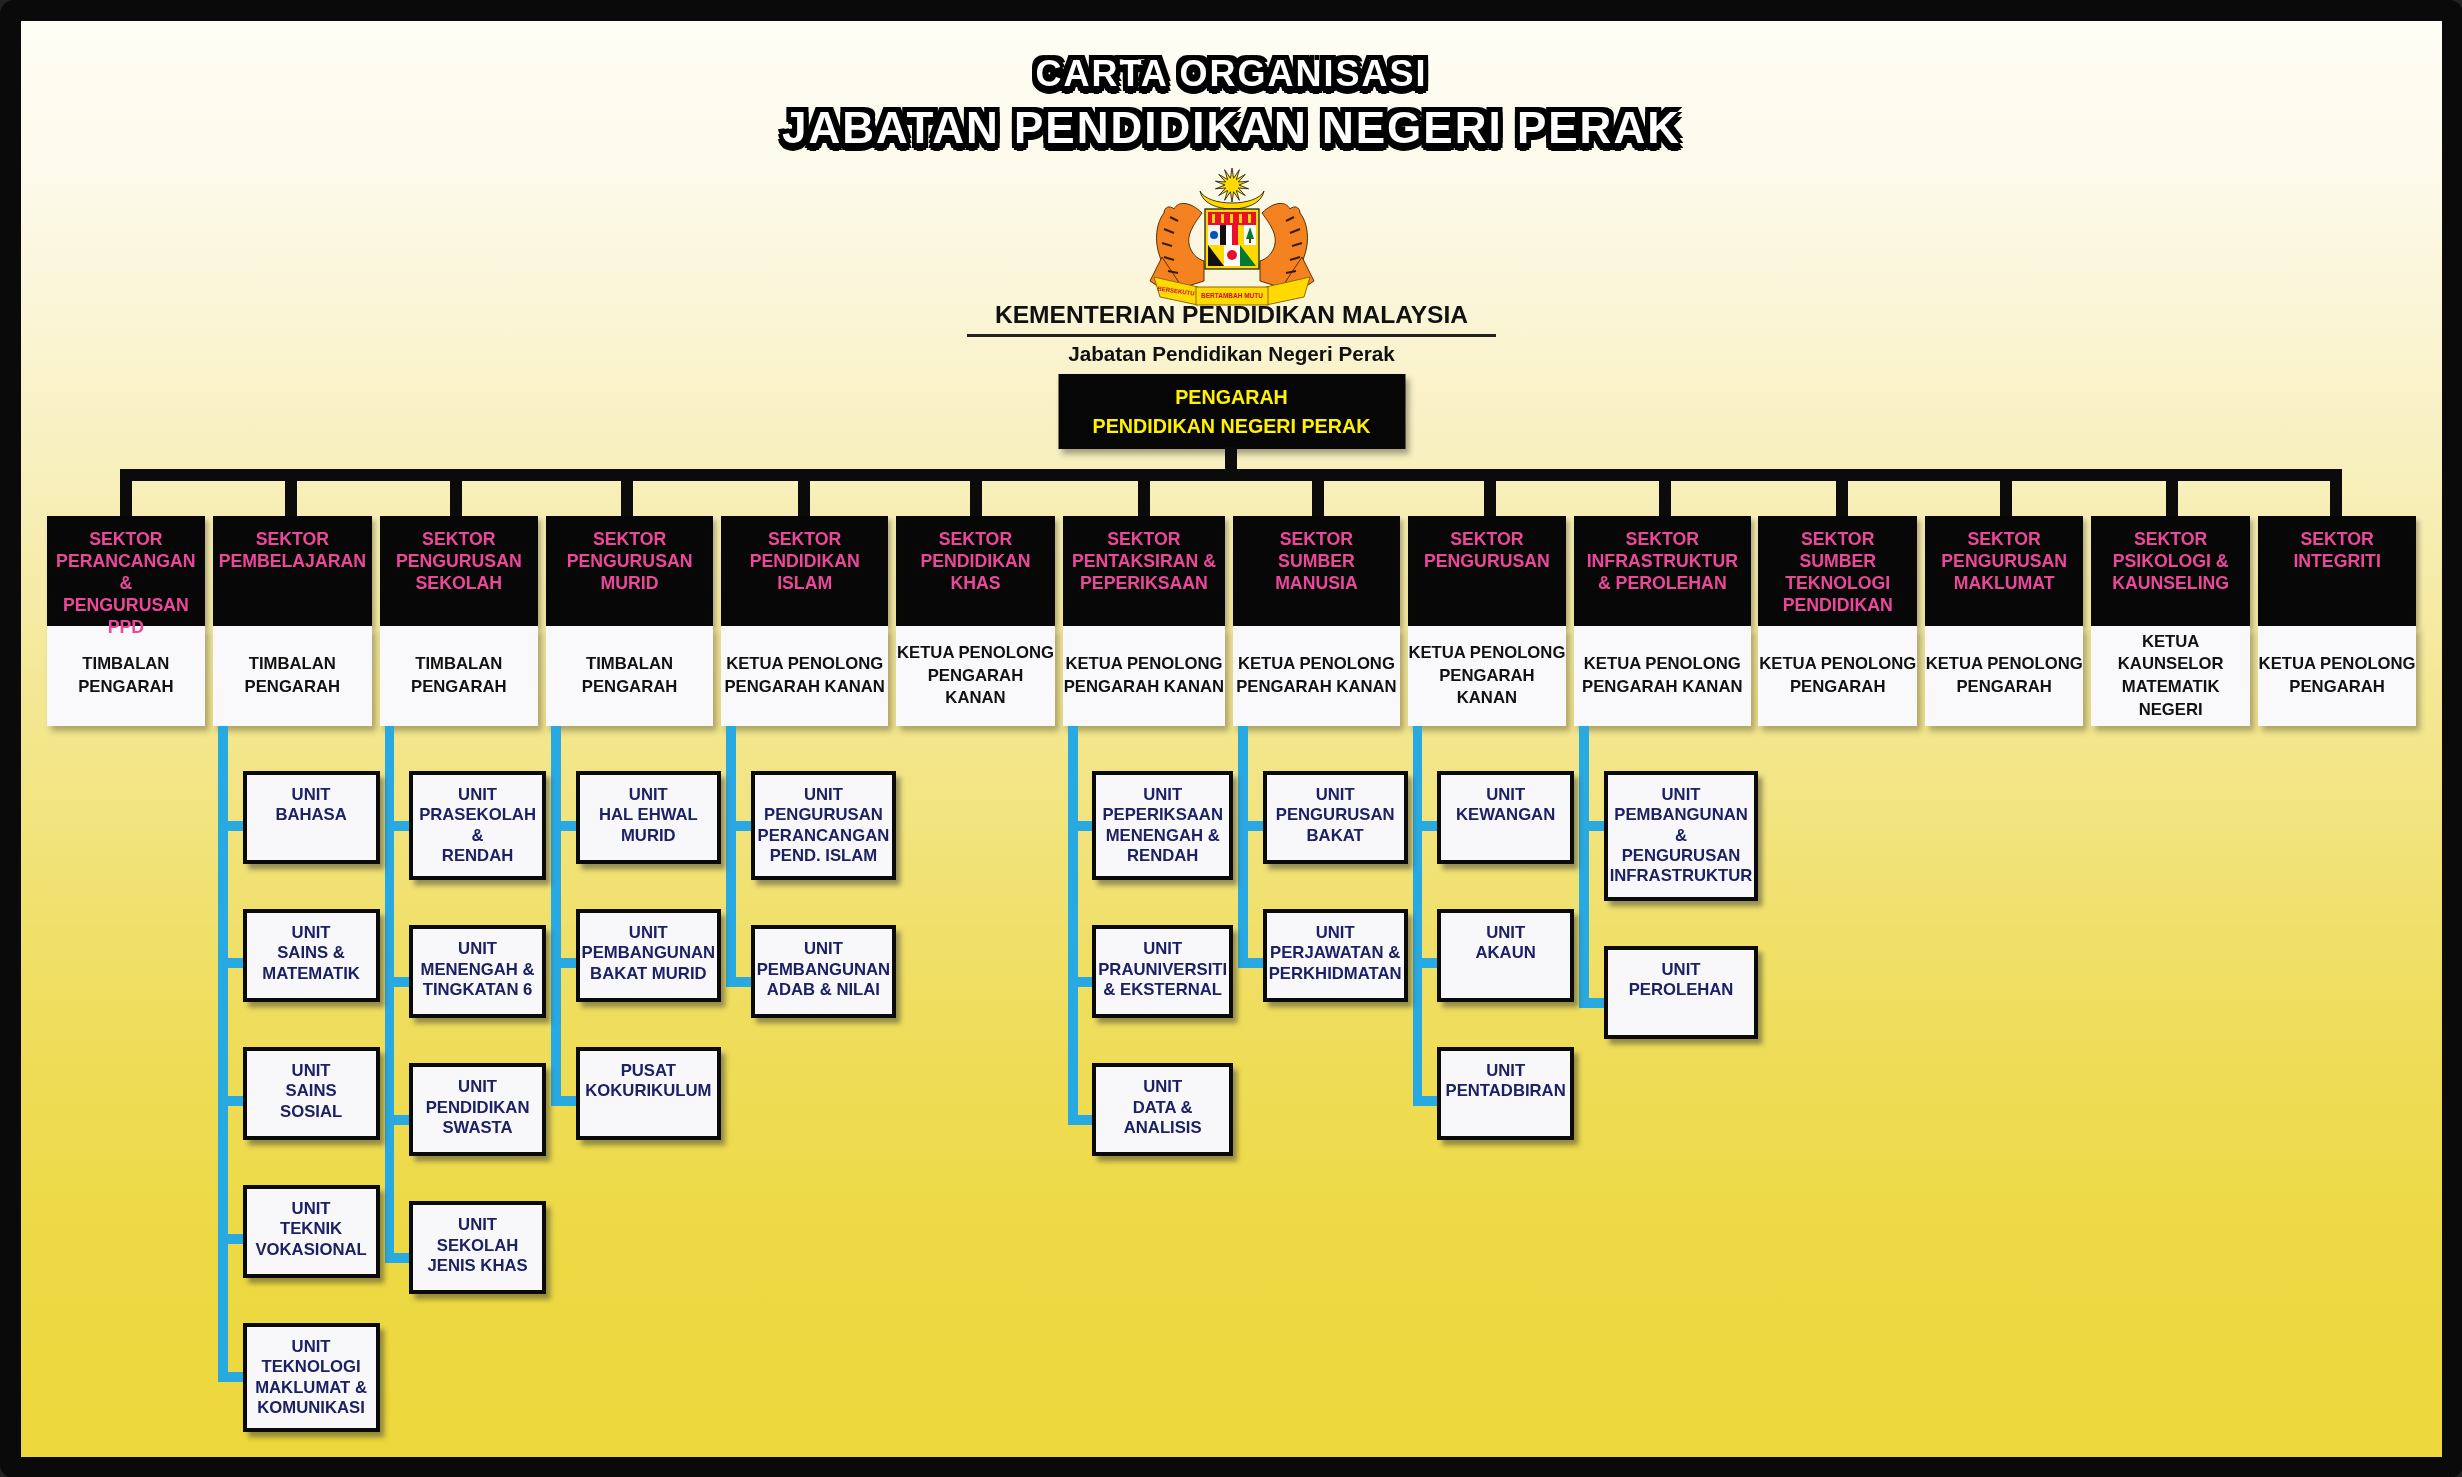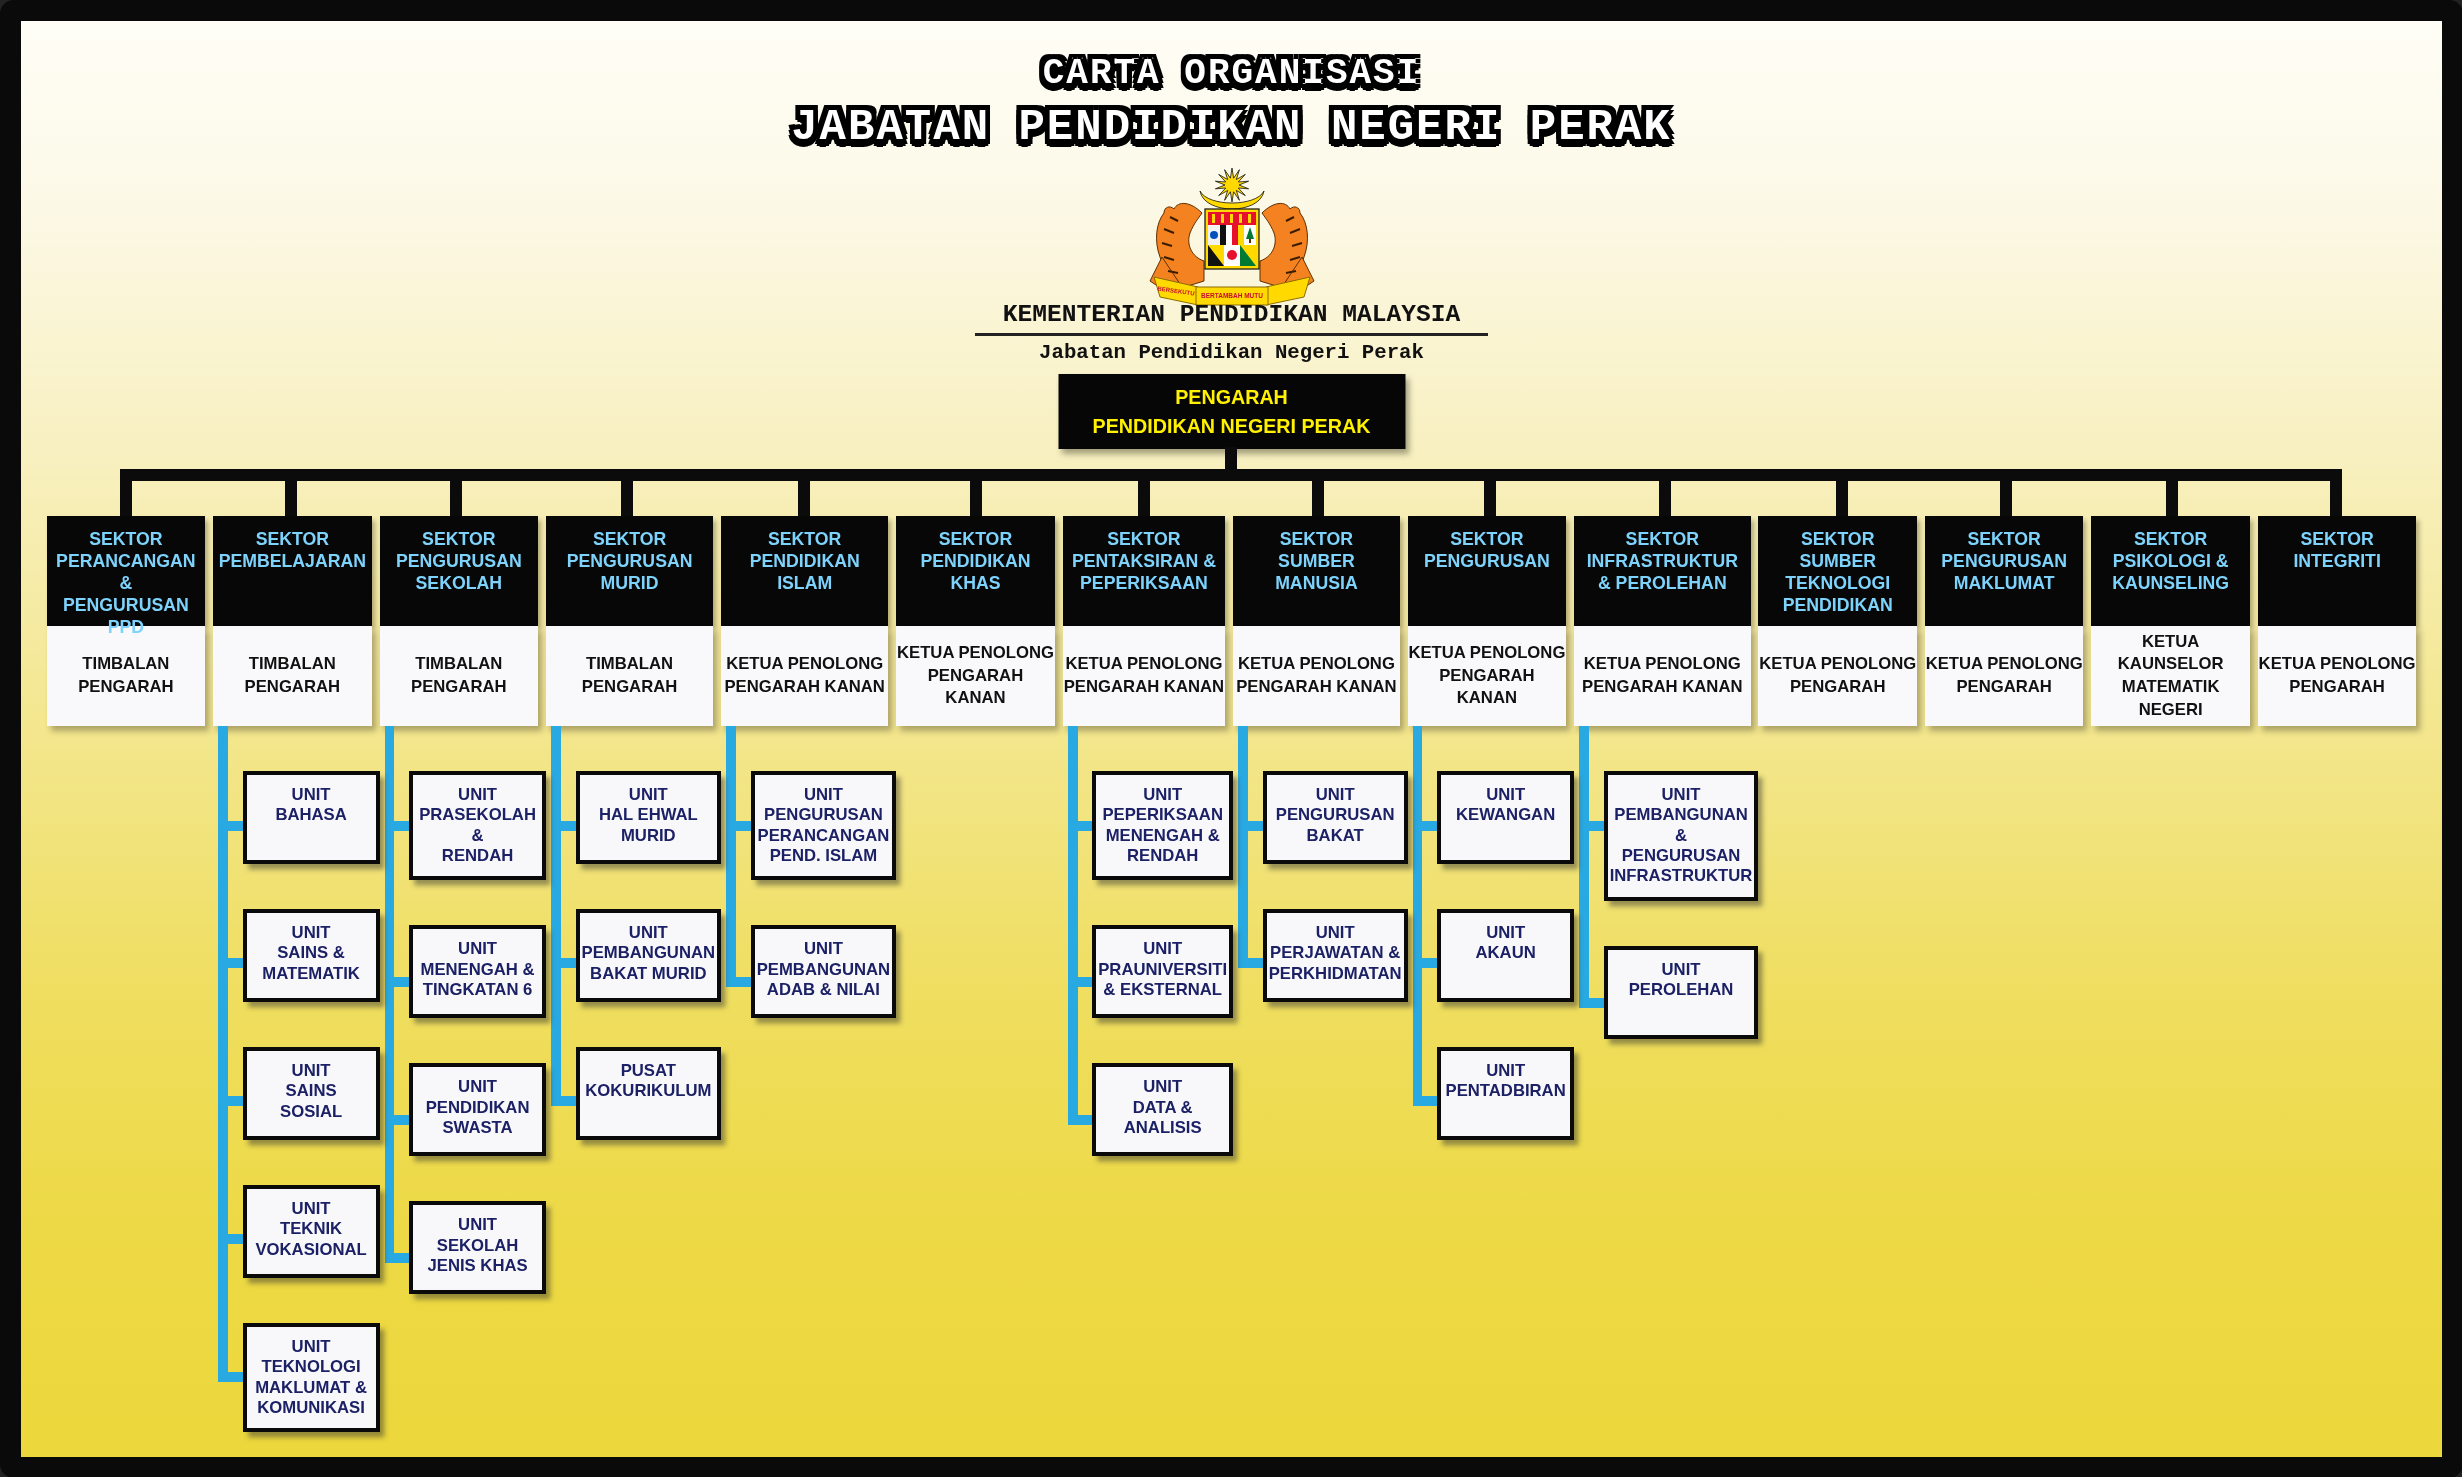--- a/index.html
+++ b/index.html
@@ -7,21 +7,21 @@
     position:relative;
     width:2463px;height:1478px;
     box-sizing:border-box;
     border:21.7px solid #0a0a0a;
     border-radius:13.8px;
     overflow:hidden;
     background:linear-gradient(180deg,#FFFEF6 0%,#FCF9E8 12%,#F8F0C0 30%,#F3E68C 50%,#EFDE5F 68%,#EDD944 85%,#ECD73C 100%);
     font-family:"Liberation Sans", sans-serif;
   }
   
-  .hdr{position:absolute;left:0;right:0;text-align:center;font-family:Liberation Mono, monospace;}
+  .hdr{position:absolute;left:0;right:0;text-align:center;}
   .title-line{
     font-weight:900;letter-spacing:2px;color:#fff;line-height:1.25;
     text-shadow:-4.9px -4.9px 0 #000,4.9px -4.9px 0 #000,-4.9px 4.9px 0 #000,4.9px 4.9px 0 #000,
                 -4.9px 0 0 #000,4.9px 0 0 #000,0 -4.9px 0 #000,0 4.9px 0 #000,
                 -3px 6.9px 0 #000,3px 6.9px 0 #000,0 7.9px 0 #000;
   }
   #title1{top:29.6px;font-size:36px;}
   #title2{top:79px;font-size:44px;}
   #emblem{position:absolute;top:140px;left:50%;transform:translateX(-50%);}
   #ministry{top:280px;}
@@ -39,21 +39,21 @@
   }
   
   .blk{position:absolute;background:#0b0b0b;}
   
   #sector-grid{
     position:absolute;top:495px;left:25.6px;right:25.6px;
     display:grid;grid-template-columns:repeat(14,1fr);gap:7.9px;
   }
   .sector-column{position:relative;}
   .sector-header{
-    height:110px;background:#070707;color:#7dd3fc;
+    height:110px;background:#070707;color:#ec4899;
     box-sizing:border-box;padding:11.8px 2px 0 2px;
     font-size:17.7px;font-weight:700;line-height:1.25;text-align:center;
     white-space:pre-line;box-shadow:3px 3.9px 4.9px rgba(70,65,40,.4);
   }
   .sector-head-box{
     height:100px;background:#F9F9FB;color:#111;
     display:flex;align-items:center;justify-content:center;text-align:center;
     font-size:16.7px;font-weight:700;line-height:1.35;white-space:pre-line;
     box-shadow:3.9px 4.9px 5.9px rgba(70,65,40,.4);
   }

